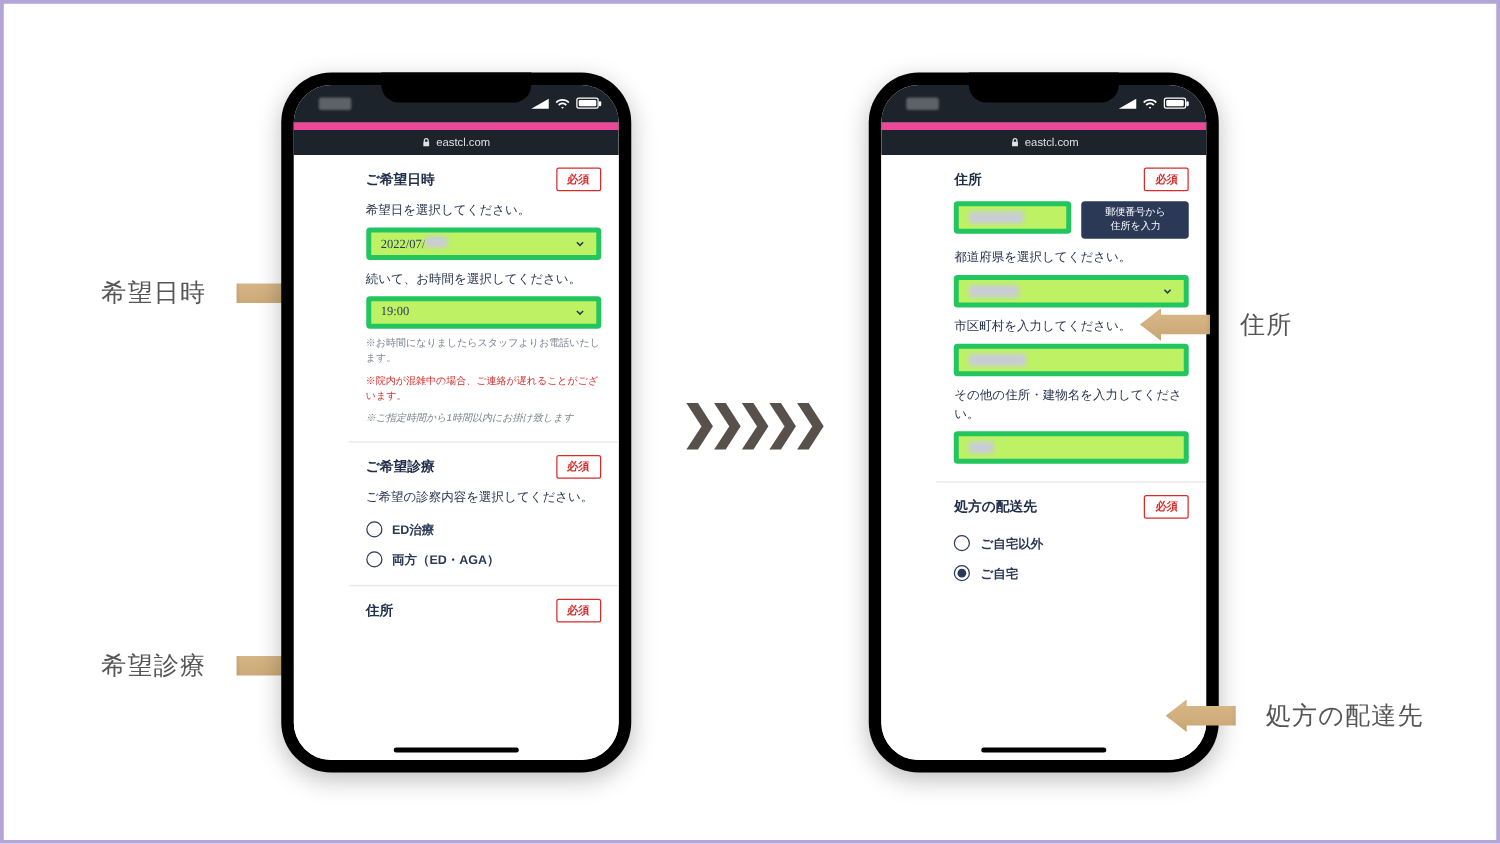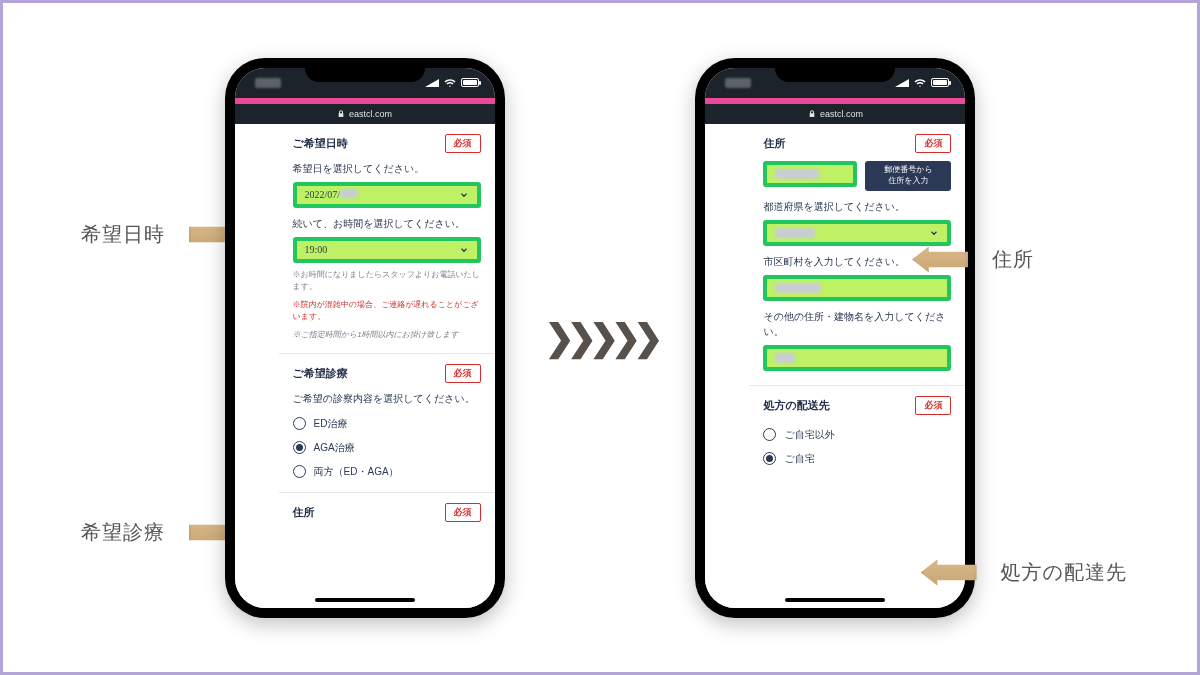--- a/index.html
+++ b/index.html
@@ -125,21 +125,21 @@
   font-size:10px; color:#2b3956;font-family:Liberation Serif, serif;
 }
 .input { justify-content:flex-start; color:#2b3956;}
 .select .val-blur, .input .val-blur {
   display:inline-block; width:30px; height:10px;
   background:#c8cdd4; filter: blur(1.5px); border-radius:2px;
 }
 .chev { width:10px; height:10px; }
 .note { font-size:8px; color:#7a828e; line-height:1.5; margin:6px 0 2px;}
 .note.red { color:#d52c2c; }
-.radio-group { margin:6px 0 6px; }
+.radio-group { margin:6px 0 6px;font-weight:bold; }
 .radio-row {
   display:flex; align-items:center; gap:8px;
   font-size:10px; color:#2b3956; padding:5px 0;
 }
 .radio {
   width:13px; height:13px; border:1.5px solid #2b3956;
   border-radius:50%; display:inline-flex;
   align-items:center; justify-content:center;
 }
 .radio.checked::after{
@@ -245,24 +245,20 @@
               <span class="section-title">ご希望診療</span>
               <span class="req-badge">必須</span>
             </div>
             <div class="field-label">ご希望の診察内容を選択してください。</div>
             <div class="radio-group">
               <div class="radio-row">
                 <span class="radio"></span>
                 <span>ED治療</span>
               </div>
               <div class="radio-row">
-                <span class="radio checked"></span>
-                <span>AGA治療</span>
-              </div>
-              <div class="radio-row">
                 <span class="radio"></span>
                 <span>両方（ED・AGA）</span>
               </div>
             </div>
           </div>
 
           <div class="section" style="border-bottom:none;">
             <div class="section-head">
               <span class="section-title">住所</span>
               <span class="req-badge">必須</span>
@@ -348,19 +344,19 @@
           </div>
 
         </div>
       </div>
     </div>
 
     <div class="annotation right" style="top:225px; right:145px;">
       <span>住所</span>
       <span class="ptr-arrow"></span>
     </div>
-    <div class="annotation right" style="top:538px; right:52px;font-family:Liberation Mono, monospace;">
+    <div class="annotation right" style="top:538px; right:40px;font-family:Liberation Mono, monospace;">
       <span>処方の配達先</span>
       <span class="ptr-arrow"></span>
     </div>
 
   </div>
 </div>
 
 </body></html>

